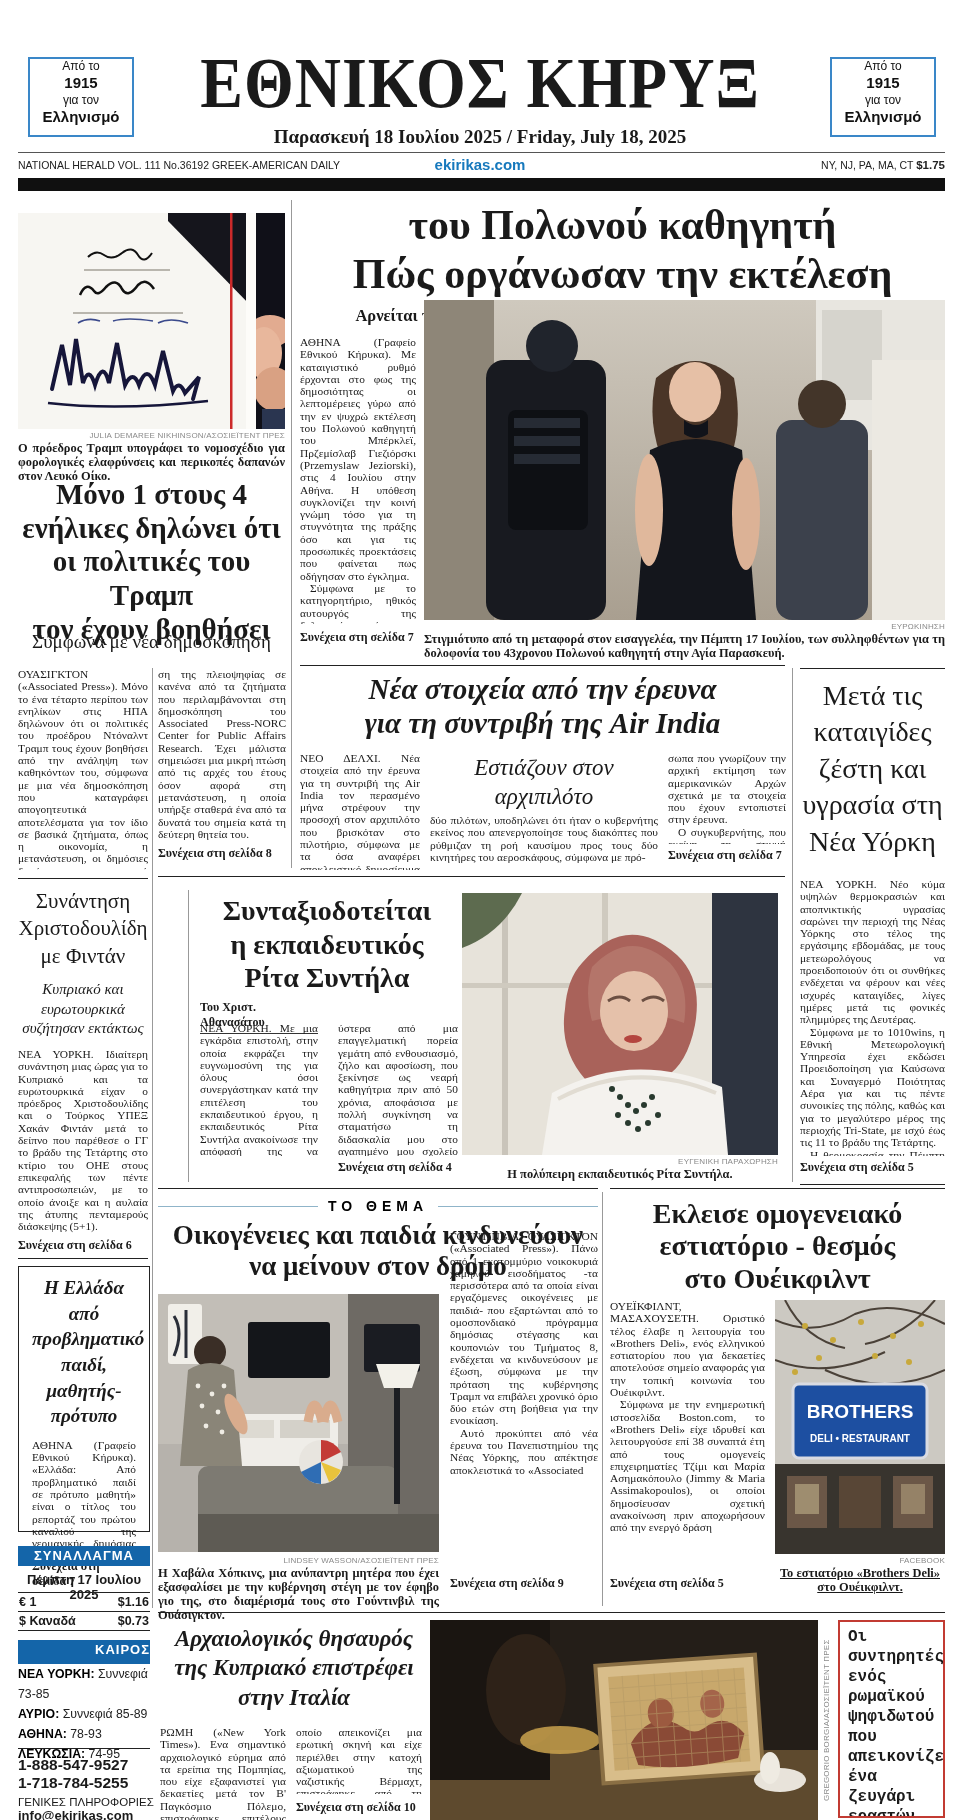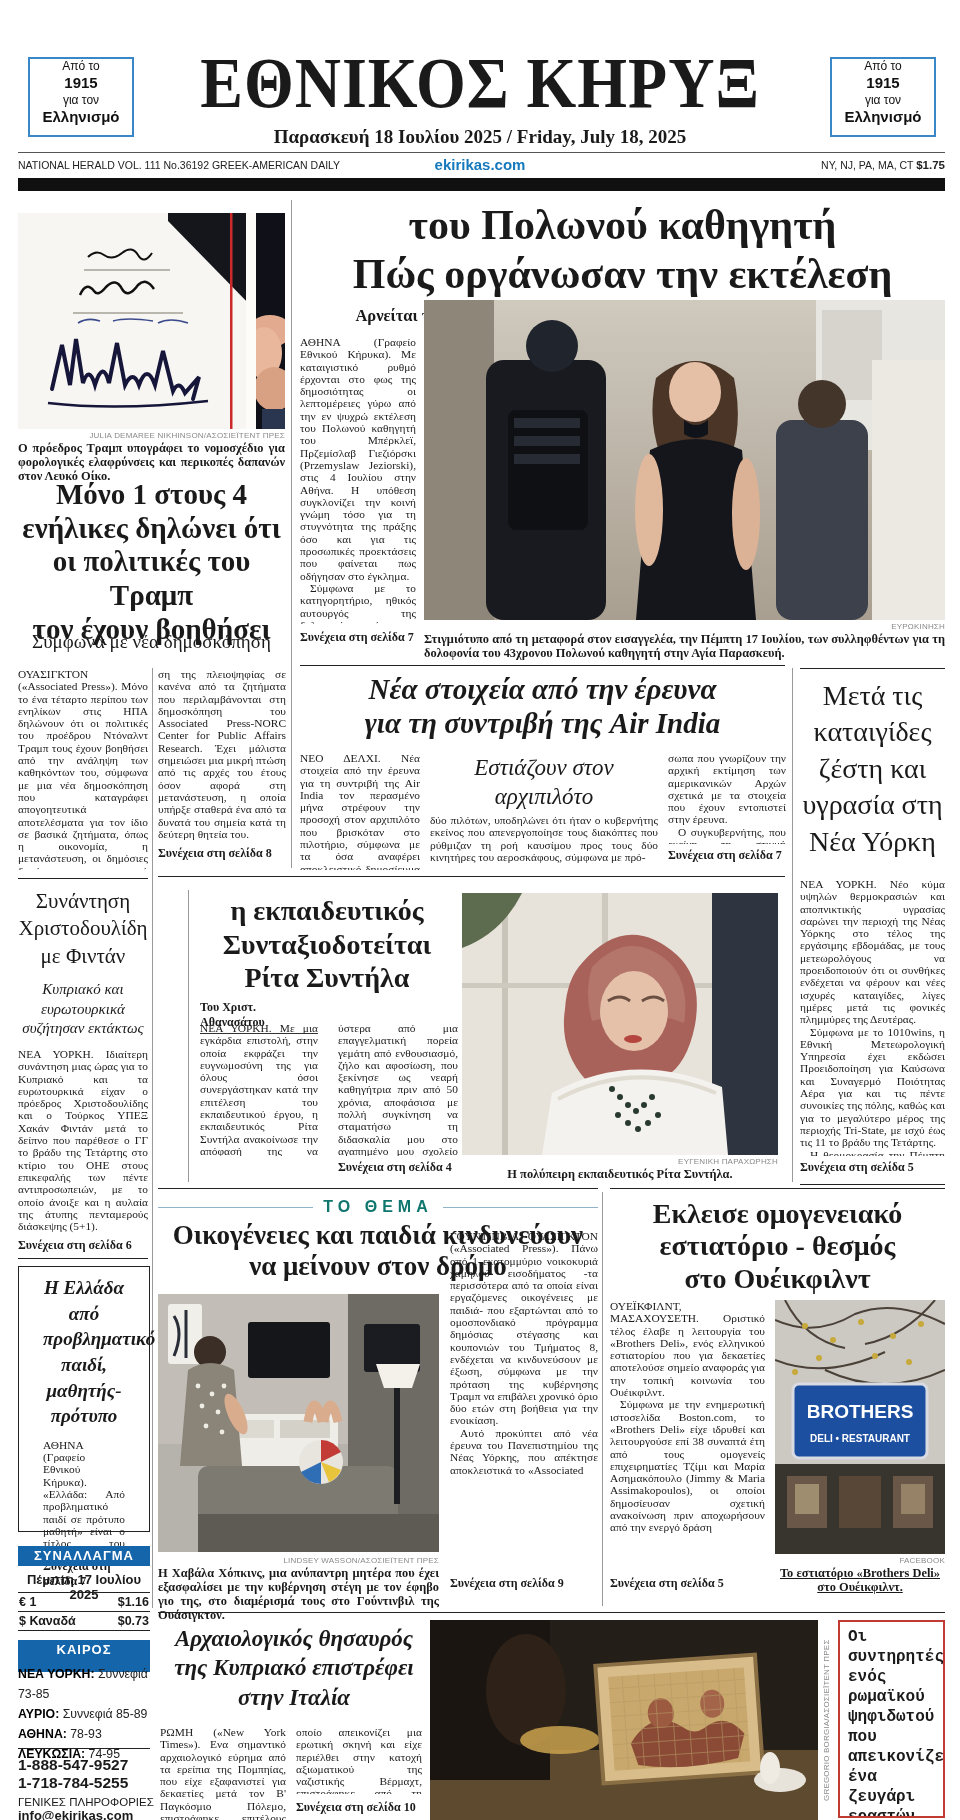--- a/index.html
+++ b/index.html
@@ -39,22 +39,22 @@
            font-weight:bold;font-size:13px;text-align:center;letter-spacing:1px;line-height:20px;}
   .currow{display:flex;justify-content:space-between;font-family:"Liberation Sans","DejaVu Sans",sans-serif;
           font-weight:bold;font-size:12.5px;border-bottom:1.5px solid #222;padding:2px 1px;}
   .wline{font-family:"Liberation Sans","DejaVu Sans",sans-serif;font-size:12.3px;line-height:20px;color:#222;}
   .wline b{color:#000;}
   .phone{font-family:"Liberation Sans","DejaVu Sans",sans-serif;font-weight:bold;font-size:15.5px;line-height:18px;}
   .geninfo{font-family:"Liberation Sans","DejaVu Sans",sans-serif;font-size:11.5px;}
   .email{font-family:"Liberation Sans","DejaVu Sans",sans-serif;font-weight:bold;font-size:13px;}
   .kicker-row{display:flex;align-items:center;gap:10px;}
   .kicker-row .kline{flex:1;height:1px;background:#8fb4c9;}
-  .kicker{font-family:"Liberation Sans","DejaVu Sans",sans-serif;font-weight:bold;font-size:16px;
-          letter-spacing:5px;color:#0f766e;}
+  .kicker{font-family:"Liberation Sans","DejaVu Sans",sans-serif;font-weight:bold;font-size:14px;
+          letter-spacing:5px;color:#000000;}
   .pull{font-style:italic;font-size:23px;line-height:1.25;text-align:center;font-weight:normal;}
   .redbox{border:2px solid #c23b32;padding:5px 8px;font-weight:bold;font-size:16px;
           line-height:1.25;text-align:justify;font-family:Liberation Mono, monospace;}
   .vcredit{writing-mode:vertical-rl;transform:rotate(180deg);font-family:"Liberation Sans","DejaVu Sans",sans-serif;
            font-size:8px;color:#8a8a8a;letter-spacing:.2px;text-align:center;}
   .photo{overflow:hidden;}
 </style>
 </head>
 <body>
 
@@ -234,21 +234,21 @@
     <div>ευρωτουρκικά</div>
     <div>συζήτησαν εκτάκτως</div>
   </div>
   <div class="abs body-col" style="left:18px;top:1048px;width:130px;height:186px;">
     <p>ΝΕΑ ΥΟΡΚΗ. Ιδιαίτερη συνάντηση μιας ώρας για το Κυπριακό και τα ευρωτουρκικά είχαν ο πρόεδρος Χριστοδουλίδης και ο Τούρκος ΥΠΕΞ Χακάν Φιντάν μετά το δείπνο που παρέθεσε ο ΓΓ το βράδυ της Τετάρτης στο κτίριο του ΟΗΕ στους επικεφαλής των πέντε αντιπροσωπειών, με το οποίο άνοιξε και η αυλαία της άτυπης πενταμερούς διάσκεψης (5+1).</p>
     <p class="ind">Σύμφωνα με πληροφορίες του «ΚΥΠΕ», μετά το δείπνο, ο Πρόεδρος της Δημοκρατίας και ο κ. Φιντάν είχαν την ευκαιρία</p>
   </div>
   <div class="abs cont" style="left:18px;top:1238px;">Συνέχεια στη σελίδα 6</div>
   <div class="abs hrd" style="left:18px;top:1258px;width:130px;"></div>
 
-  <div class="abs" style="left:18px;top:1266px;width:132px;height:266px;border:1.5px solid #222;box-sizing:border-box;padding:8px 24px;">
+  <div class="abs" style="left:18px;top:1266px;width:132px;height:266px;border:1.5px solid #222;box-sizing:border-box;padding:8px 13px;">
     <div class="hl ital" style="font-size:19px;line-height:1.35;">
       <div>Η Ελλάδα από</div>
       <div>προβληματικό</div>
       <div>παιδί, μαθητής-</div>
       <div>πρότυπο</div>
     </div>
     <div class="body-col" style="margin-top:10px;height:112px;">
       <p>ΑΘΗΝΑ (Γραφείο Εθνικού Κήρυκα). «Ελλάδα: Από προβληματικό παιδί σε πρότυπο μαθητή» είναι ο τίτλος του ρεπορτάζ του πρώτου καναλιού της γερμανικής δημόσιας τηλεόρασης, ARD, το οποίο είναι αφιερωμένο στην Ελλάδα.</p>
 
     </div>
@@ -261,37 +261,37 @@
     <div class="currow">
       <span>€ 1</span>
       <span>$1.16</span>
     </div>
     <div class="currow">
       <span>$ Καναδά</span>
       <span>$0.73</span>
     </div>
   </div>
 
-  <div class="abs bluebar" style="left:18px;top:1640px;width:132px;height:32px;">ΚΑΙΡΟΣ</div>
+  <div class="abs bluebar" style="left:18px;top:1640px;width:132px;height:24px;text-align:right;">ΚΑΙΡΟΣ</div>
   <div class="abs" style="left:18px;top:1664px;width:138px;">
     <div class="wline"><b>ΝΕΑ ΥΟΡΚΗ:</b> <span>Συννεφιά 73-85</span></div>
     <div class="wline"><b>ΑΥΡΙΟ:</b> <span>Συννεφιά 85-89</span></div>
     <div class="wline"><b>ΑΘΗΝΑ:</b> <span>78-93</span></div>
     <div class="wline"><b>ΛΕΥΚΩΣΙΑ:</b> <span>74-95</span></div>
   </div>
   <div class="abs hrd" style="left:18px;top:1748px;width:132px;"></div>
   <div class="abs phone" style="left:18px;top:1756px;">1-888-547-9527</div>
   <div class="abs phone" style="left:18px;top:1774px;">1-718-784-5255</div>
   <div class="abs geninfo" style="left:18px;top:1796px;">ΓΕΝΙΚΕΣ ΠΛΗΡΟΦΟΡΙΕΣ</div>
   <div class="abs email" style="left:18px;top:1808px;">info@ekirikas.com</div>
 
   <div class="abs vr" style="left:188px;top:890px;height:292px;"></div>
   <div class="abs hl" style="left:196px;top:894px;width:262px;font-size:28px;line-height:1.2;">
+    <div>Συνταξιοδοτείται</div>
     <div>η εκπαιδευτικός</div>
-    <div>Συνταξιοδοτείται</div>
     <div ind="">Ρίτα Συντήλα</div>
   </div>
   <div class="abs byline" style="left:200px;top:1000px;width:118px;">Του Χριστ. Αθανασάτου</div>
   <div class="abs body-col" style="left:200px;top:1022px;width:118px;height:134px;">
     <p>ΝΕΑ ΥΟΡΚΗ. Με μια εγκάρδια επιστολή, στην οποία εκφράζει την ευγνωμοσύνη της για όλους όσοι συνεργάστηκαν κατά την επιτέλεση του εκπαιδευτικού έργου, η εκπαιδευτικός Ρίτα Συντήλα ανακοίνωσε την απόφασή της να αποσυρθεί από τη διδασκαλία, ολοκληρώνοντας μια πολυετή διαδρομή 50 ετών στο σχολείο του Αγίου Δημητρίου στην Αστόρια.</p>
 
   </div>
   <div class="abs body-col" style="left:338px;top:1022px;width:120px;height:134px;">
     <p>ύστερα από μια επαγγελματική πορεία γεμάτη από ενθουσιασμό, ζήλο και αφοσίωση, που ξεκίνησε ως νεαρή καθηγήτρια πριν από 50 χρόνια, αποφάσισα με πολλή συγκίνηση να σταματήσω τη διδασκαλία μου στο αγαπημένο μου σχολείο και ιδιαίτερα στο μοναδικό Λύκειο του Αγίου Δημητρίου», αναφέρει η κ. Συντήλα.</p>
 

